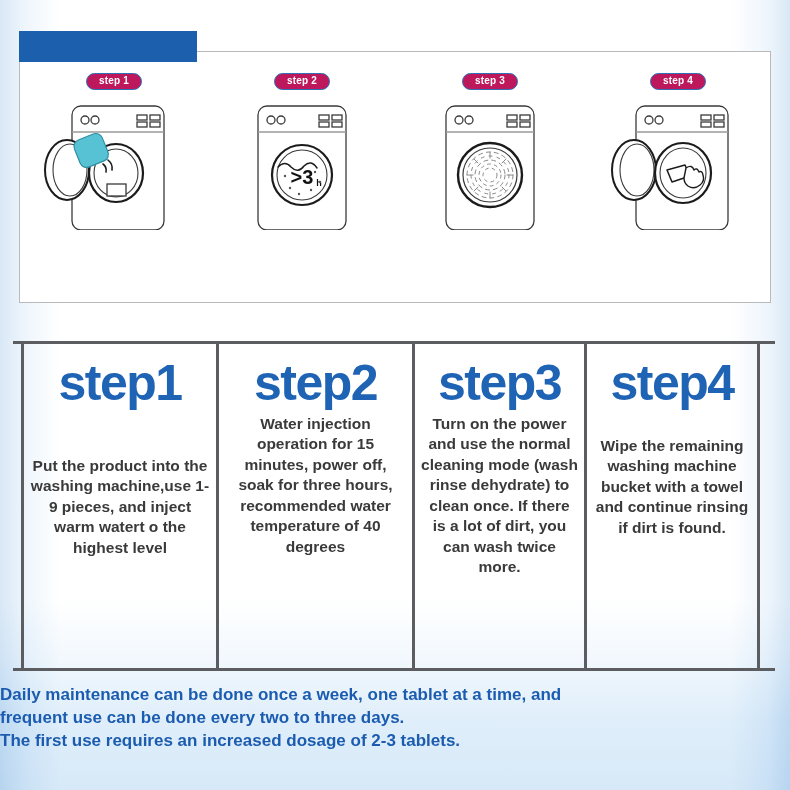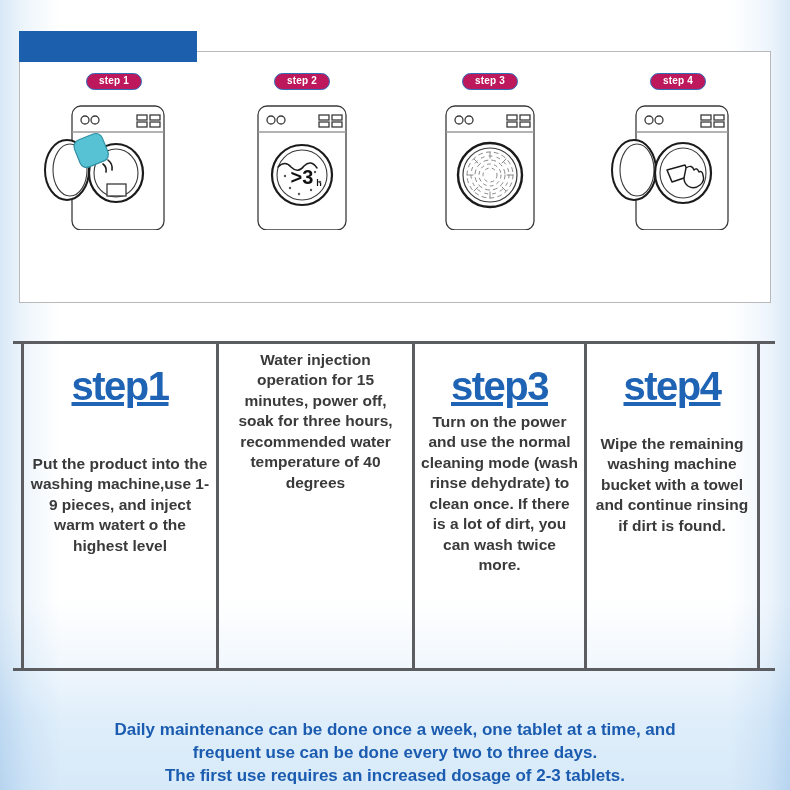--- a/index.html
+++ b/index.html
@@ -119,52 +119,50 @@
     text-align: center;
   }
   .col.c1 { left: 11px;  width: 192px; }
   .col.c2 { left: 206px; width: 193px; }
   .col.c3 { left: 402px; width: 169px; }
   .col.c4 { left: 574px; width: 170px; }
 
   .col-title {
     color: #1f63b4;
     font-weight: bold;
-    font-size: 40px;
+    font-size: 50px;
     line-height: 1.0;
     letter-spacing: -1.5px;
-    margin: 16px 0 6px 0;
+    margin: 8px 0 6px 0;
     white-space: nowrap;
-    text-decoration: underline;
   }
   .col-body {
     color: #3a3a3a;
     font-weight: bold;
     font-size: 15.5px;
     line-height: 1.32;
     margin: 0;
     padding: 0 2px;
   }
   .col.c1 .col-body { margin-top: 48px; }
   .col.c2 .col-body { }
   .col.c3 .col-body { margin-top: 2px; }
   .col.c4 .col-body { margin-top: 28px; }
 
   
   .footer {
     position: absolute;
     left: 0;
     top: 683px;
     width: 790px;
-    text-align: center;
+    text-align: left;
     color: #1b5cb0;
     font-weight: bold;
     font-size: 17px;
     line-height: 1.36;
-    margin-top: 35px;
   }
   .footer .fline { display: block; white-space: nowrap; }
 </style>
 </head>
 <body>
 
 <div id="page">
 
   <div class="tab-block"></div>
 
@@ -292,20 +290,21 @@
     <div class="vdiv v2"></div>
     <div class="vdiv v3"></div>
     <div class="vdiv v4"></div>
 
     <div class="col c1">
       <div class="col-title">step1</div>
       <div class="col-body">Put the product into the washing machine,use 1-9 pieces, and inject warm watert o the highest level</div>
     </div>
 
     <div class="col c2">
+      <div class="col-title">step2</div>
       <div class="col-body">Water injection operation for 15 minutes, power off, soak for three hours, recommended water temperature of 40 degrees</div>
     </div>
 
     <div class="col c3">
       <div class="col-title">step3</div>
       <div class="col-body">Turn on the power and use the normal cleaning mode (wash rinse dehydrate) to clean once. If there is a lot of dirt, you can wash twice more.</div>
     </div>
 
     <div class="col c4">
       <div class="col-title">step4</div>

